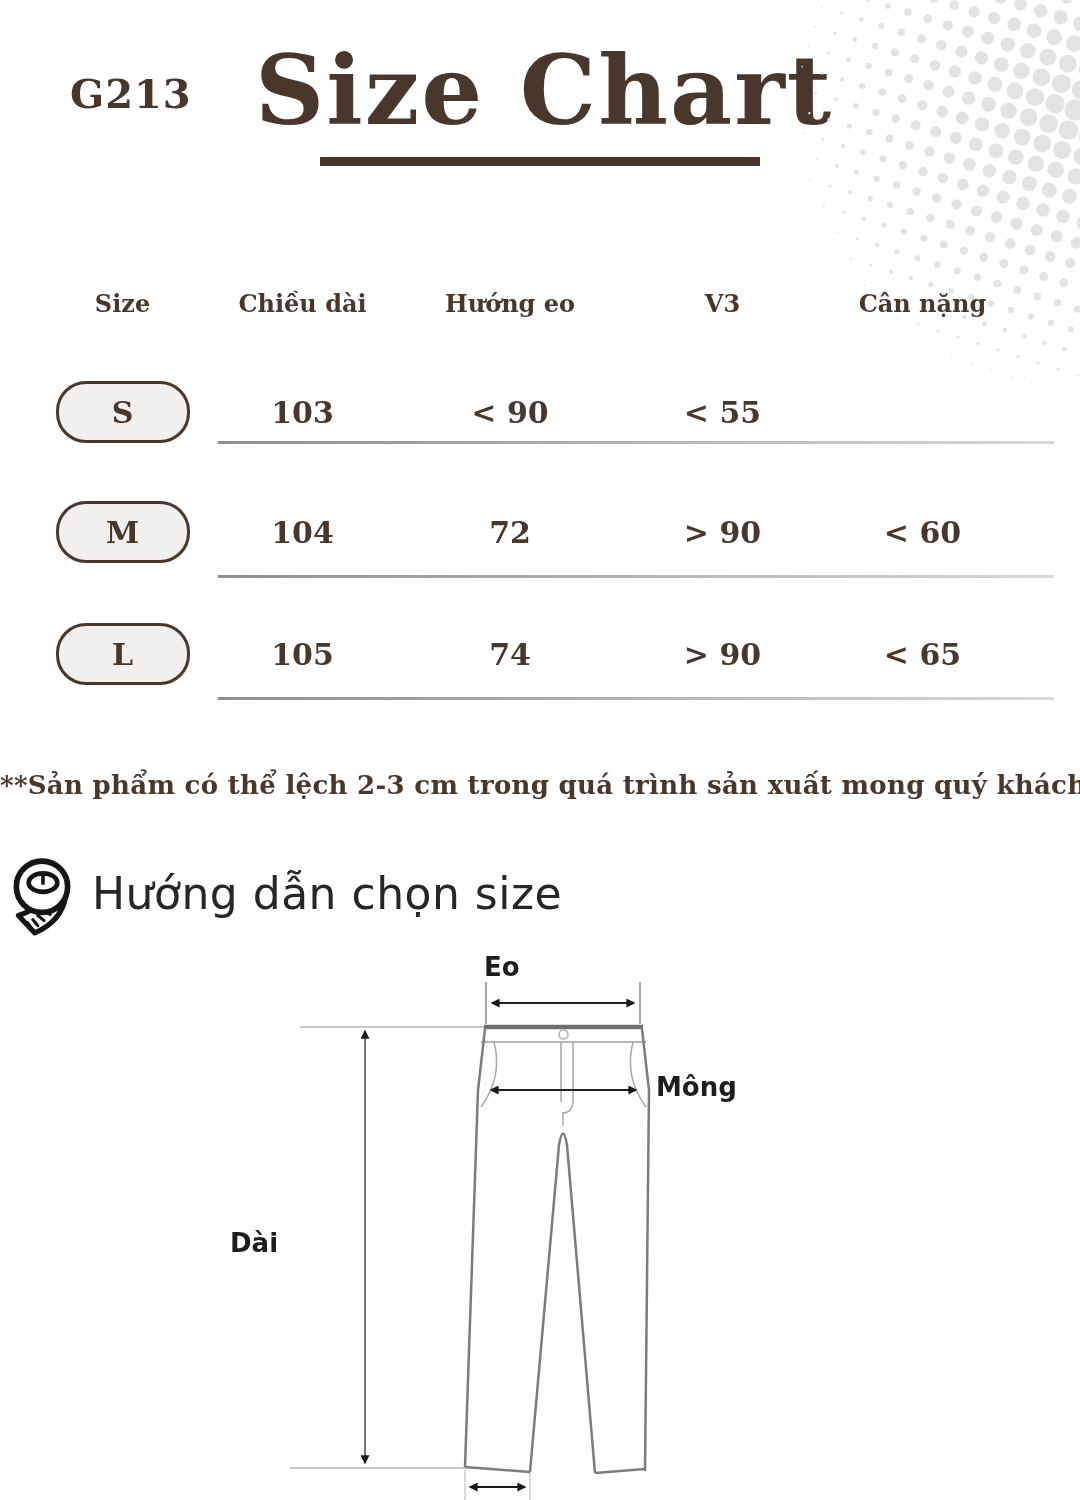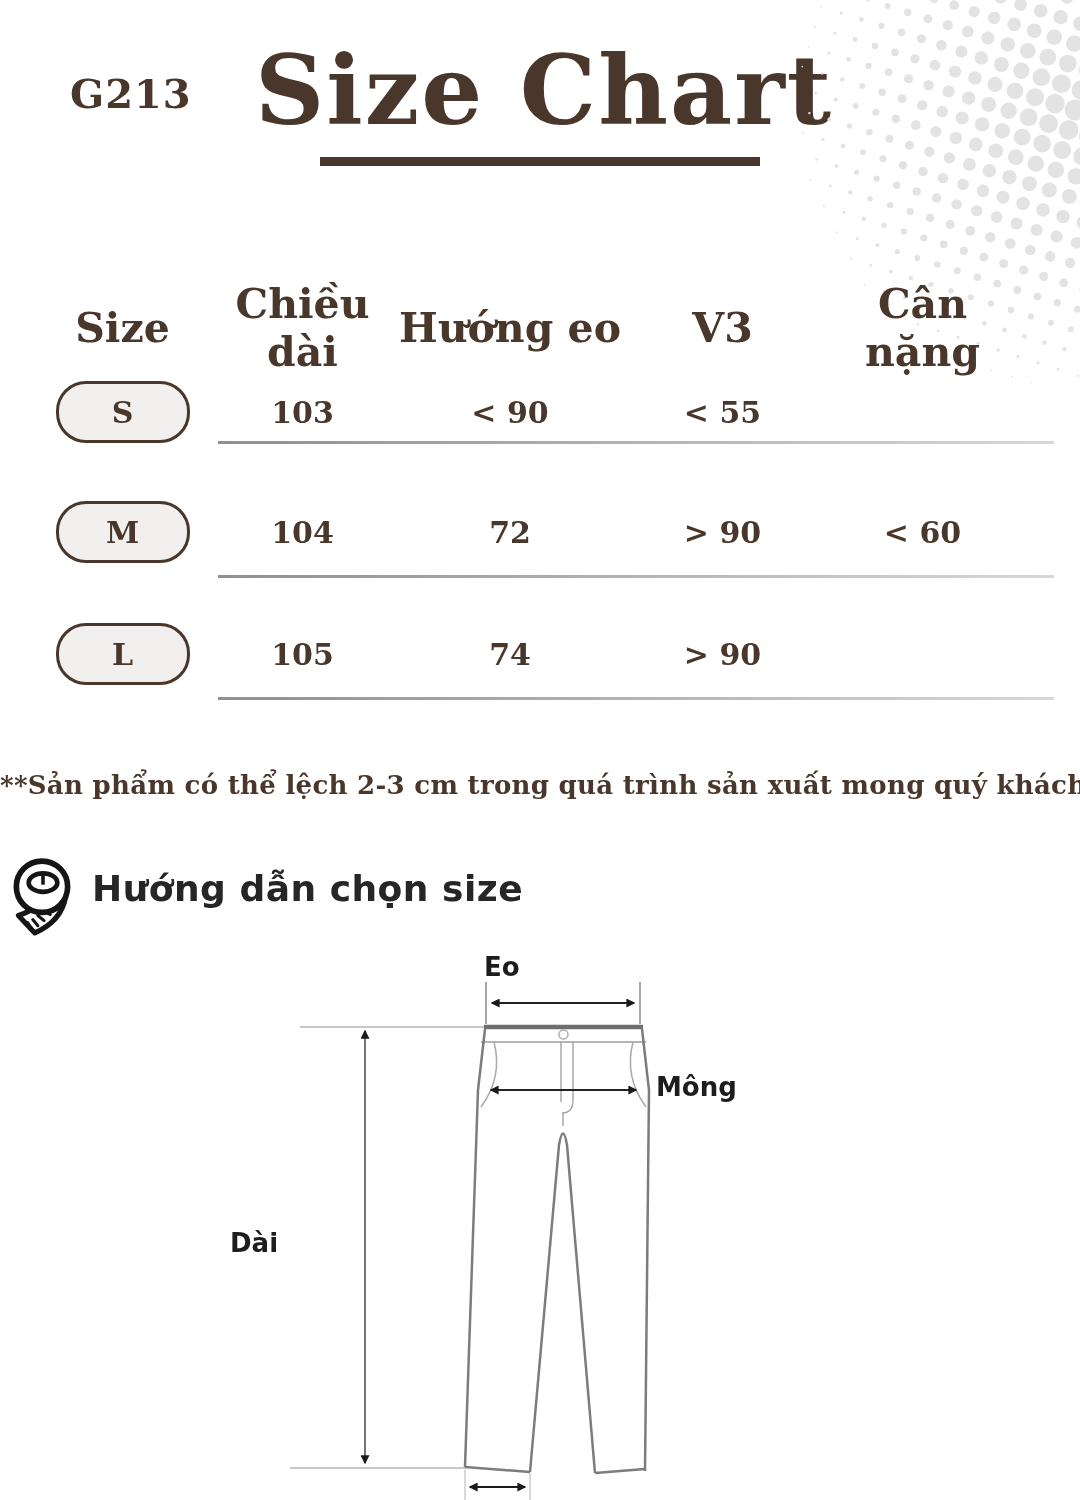--- a/index.html
+++ b/index.html
@@ -17,39 +17,39 @@
   
   .product-code{left:70px;top:70px;font-size:40px;font-weight:bold;letter-spacing:1px;}
   .page-title{left:0;top:28px;width:1000px;text-align:center;font-size:96px;line-height:125px;
     font-weight:bold;letter-spacing:2px;margin-left:44px;}
   .title-underline{left:320px;top:157px;width:440px;height:9px;background:var(--brown);}
   .halftone{left:770px;top:0;width:310px;height:400px;}
 
   
   .tgrid{left:30px;width:1000px;display:grid;grid-template-columns:185px 175px 240px 185px 215px;align-items:center;}
   .tgrid > div{text-align:center;}
-  .thead{top:280px;height:46px;font-size:41px;font-weight:bold;}
+  .thead{top:280px;height:46px;font-size:24px;font-weight:bold;}
   .trow{height:64px;font-size:30px;font-weight:bold;}
   .trow-s{top:380px;}
   .trow-m{top:500px;}
   .trow-l{top:622px;}
   .pill{width:134px;height:62px;margin:0 auto;background:var(--pill-bg);
     border:3px solid var(--brown);border-radius:30px;
     display:flex;align-items:center;justify-content:center;font-size:30px;font-weight:bold;}
   .row-line{left:218px;width:836px;height:3px;background:linear-gradient(to right,#8f8f8f,#d8d8d8);}
   .line-1{top:441px;} .line-2{top:575px;} .line-3{top:697px;}
 
   
   .note{left:0;top:770px;width:1080px;text-align:center;font-size:26px;font-weight:bold;
     letter-spacing:.3px;white-space:nowrap;}
 
   
   .guide-icon{left:4px;top:858px;width:78px;height:78px;}
   .guide-heading{left:92px;top:868px;font-family:"DejaVu Sans","Liberation Sans",sans-serif;
-    font-size:36px;font-weight:bold;color:#262626;letter-spacing:.5px;}
+    font-size:44px;font-weight:normal;color:#262626;letter-spacing:.5px;}
 
   
   .diagram{left:240px;top:950px;width:560px;height:550px;}
   .dia-label{font-family:"DejaVu Sans","Liberation Sans",sans-serif;font-size:26px;
     font-weight:bold;color:#1d1d1d;text-align:left;}
   .label-eo{left:484px;top:952px;width:140px;}
   .label-mong{left:656px;top:1072px;width:120px;}
   .label-dai{left:230px;top:1228px;width:80px;}
 </style>
 </head>
@@ -325,20 +325,21 @@
 
 <div class="abs tgrid trow trow-l">
   <div>
       <div class="pill">
         <span>L</span>
       </div>
     </div>
   <div>105</div>
   <div>74</div>
   <div>&gt; 90</div>
+  <div>&lt; 65</div>
 </div>
 <div class="abs row-line line-3"></div>
 
 <div class="abs note">**Sản phẩm có thể lệch 2-3 cm trong quá trình sản xuất mong quý khách thông cảm</div>
 
 <svg class="abs guide-icon" viewBox="0 0 76 76">
   <path d="M60,38 C57,55 46,66 30,73 L14,56 C28,52 37,44 41,31" fill="#ffffff" stroke="#151515" stroke-width="5" stroke-linejoin="round" stroke-linecap="round"></path>
   <path d="M27,69 L23,63 M33,66 L28,60 M39,61 L33,56 M45,55 L38,51 M51,47 L44,44" stroke="#151515" stroke-width="3" stroke-linecap="round"></path>
   <circle cx="37" cy="28" r="25" fill="#ffffff" stroke="#151515" stroke-width="5.5"></circle>
   <ellipse cx="38" cy="24" rx="14" ry="9" fill="#ffffff" stroke="#151515" stroke-width="4.5"></ellipse>

